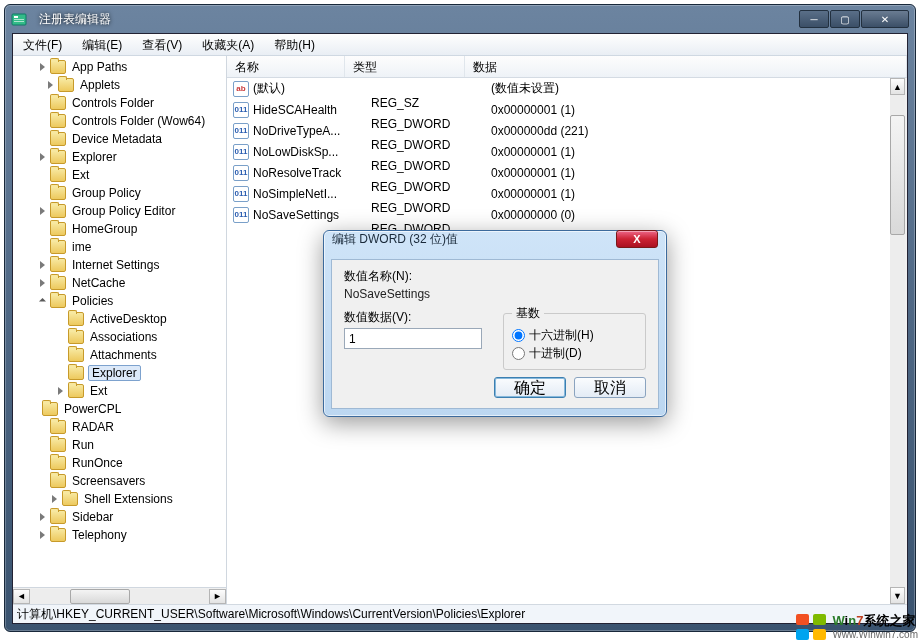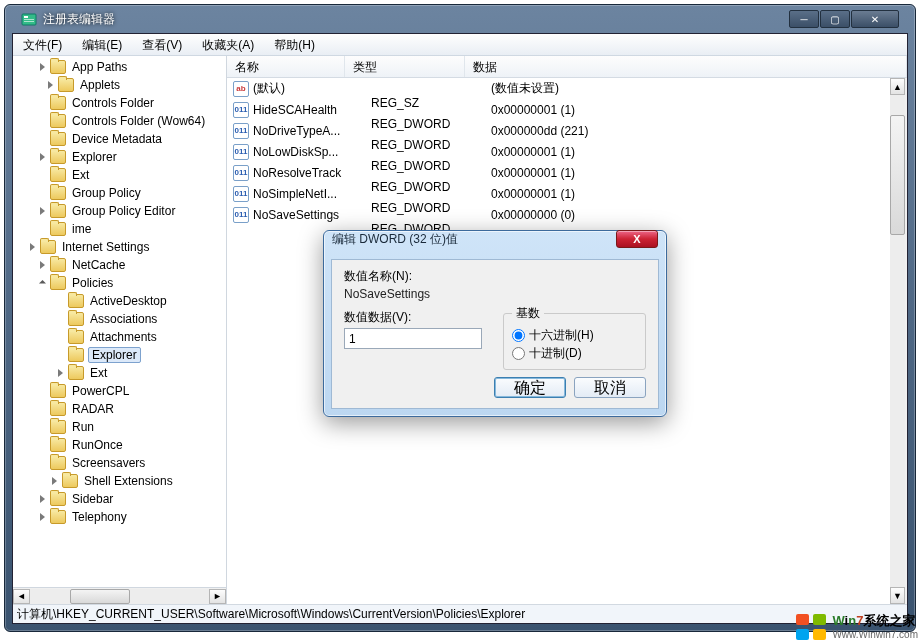--- a/index.html
+++ b/index.html
@@ -8,21 +8,21 @@
   
   .window {
     width: 912px; height: 628px; margin: 4px;
     background: linear-gradient(180deg, #6c84a0 0%, #4e6784 50%, #3a536f 100%);
     border: 1px solid #18283a; border-radius: 6px;
     box-shadow: inset 0 0 0 1px rgba(255,255,255,0.25);
     position: relative;
   }
   .titlebar {
     height: 28px; display: flex; align-items: center; color: #fff;
-    padding: 0 16px; font-size: 12px;
+    padding: 0 6px; font-size: 12px; gap: 6px;
   }
   .app-icon { width:16px; height:16px; margin-right:6px; display:flex; align-items:center; justify-content:center; }
   .app-icon svg { width:16px; height:16px; }
   .titlebar-title { flex: 1; text-shadow: 0 0 4px #000; }
   .win-buttons { display: flex; gap: 1px; }
   .win-btn {
     width: 30px; height: 18px; background: linear-gradient(180deg,#5a6f88,#3b4f67);
     border: 1px solid #22303f; border-radius: 2px; color:#fff; font-size:10px;
     display:flex; align-items:center; justify-content:center; cursor:pointer;
   }
@@ -256,23 +256,28 @@
               <span class="tree-label">Group Policy</span>
             </div>
             <div class="tree-row" style="padding-left: 22px;">
               <span class="expander has closed"></span>
               <span class="folder-icon"></span>
               <span class="tree-label">Group Policy Editor</span>
             </div>
             <div class="tree-row" style="padding-left: 22px;">
               <span class="expander"></span>
               <span class="folder-icon"></span>
+              <span class="tree-label">HomeGroup</span>
+            </div>
+            <div class="tree-row" style="padding-left: 22px;">
+              <span class="expander"></span>
+              <span class="folder-icon"></span>
               <span class="tree-label">ime</span>
             </div>
-            <div class="tree-row" style=" margin-left: 12px;">
+            <div class="tree-row" style="padding-left: 22px;">
               <span class="expander has closed"></span>
               <span class="folder-icon"></span>
               <span class="tree-label">Internet Settings</span>
             </div>
             <div class="tree-row" style="padding-left: 22px;">
               <span class="expander has closed"></span>
               <span class="folder-icon"></span>
               <span class="tree-label">NetCache</span>
             </div>
             <div class="tree-row" style="padding-left: 22px;">
@@ -298,21 +303,21 @@
             <div class="tree-row selected" style="padding-left: 40px;">
               <span class="expander"></span>
               <span class="folder-icon"></span>
               <span class="tree-label">Explorer</span>
             </div>
             <div class="tree-row" style="padding-left: 40px;">
               <span class="expander has closed"></span>
               <span class="folder-icon"></span>
               <span class="tree-label">Ext</span>
             </div>
-            <div class="tree-row" style="padding-left: 22px;">
+            <div class="tree-row" style="padding-left: 14px;">
               <span class="expander"></span>
               <span class="folder-icon"></span>
               <span class="tree-label">PowerCPL</span>
             </div>
             <div class="tree-row" style="padding-left: 22px;">
               <span class="expander"></span>
               <span class="folder-icon"></span>
               <span class="tree-label">RADAR</span>
             </div>
             <div class="tree-row" style="padding-left: 22px;">

